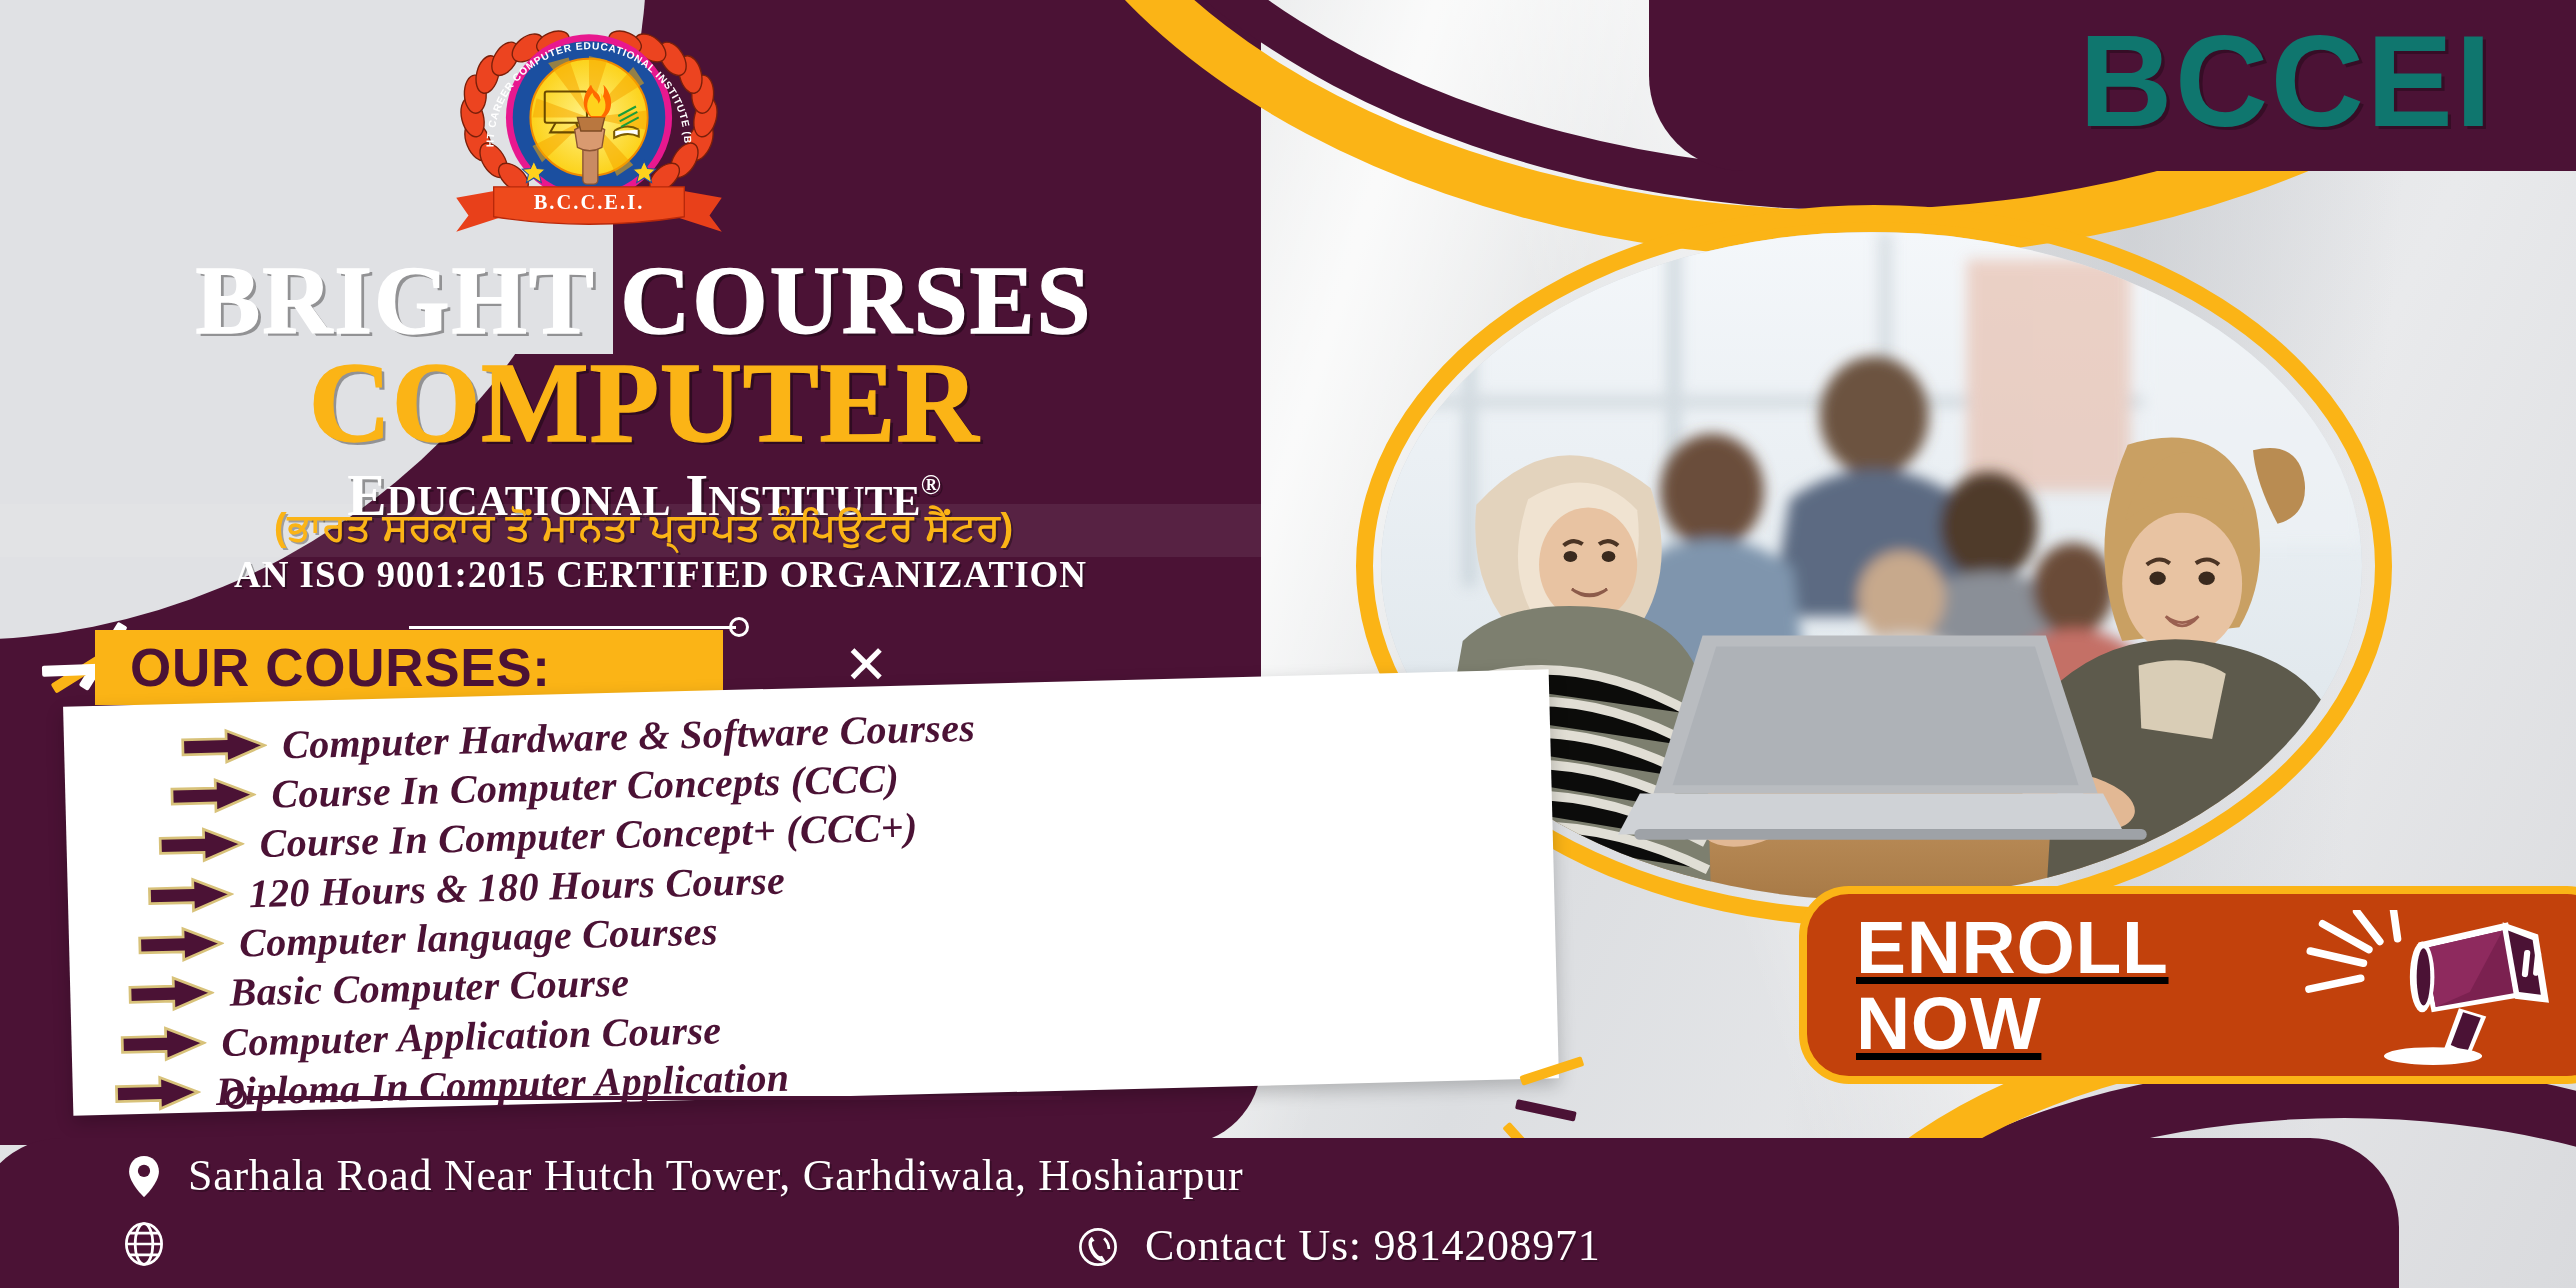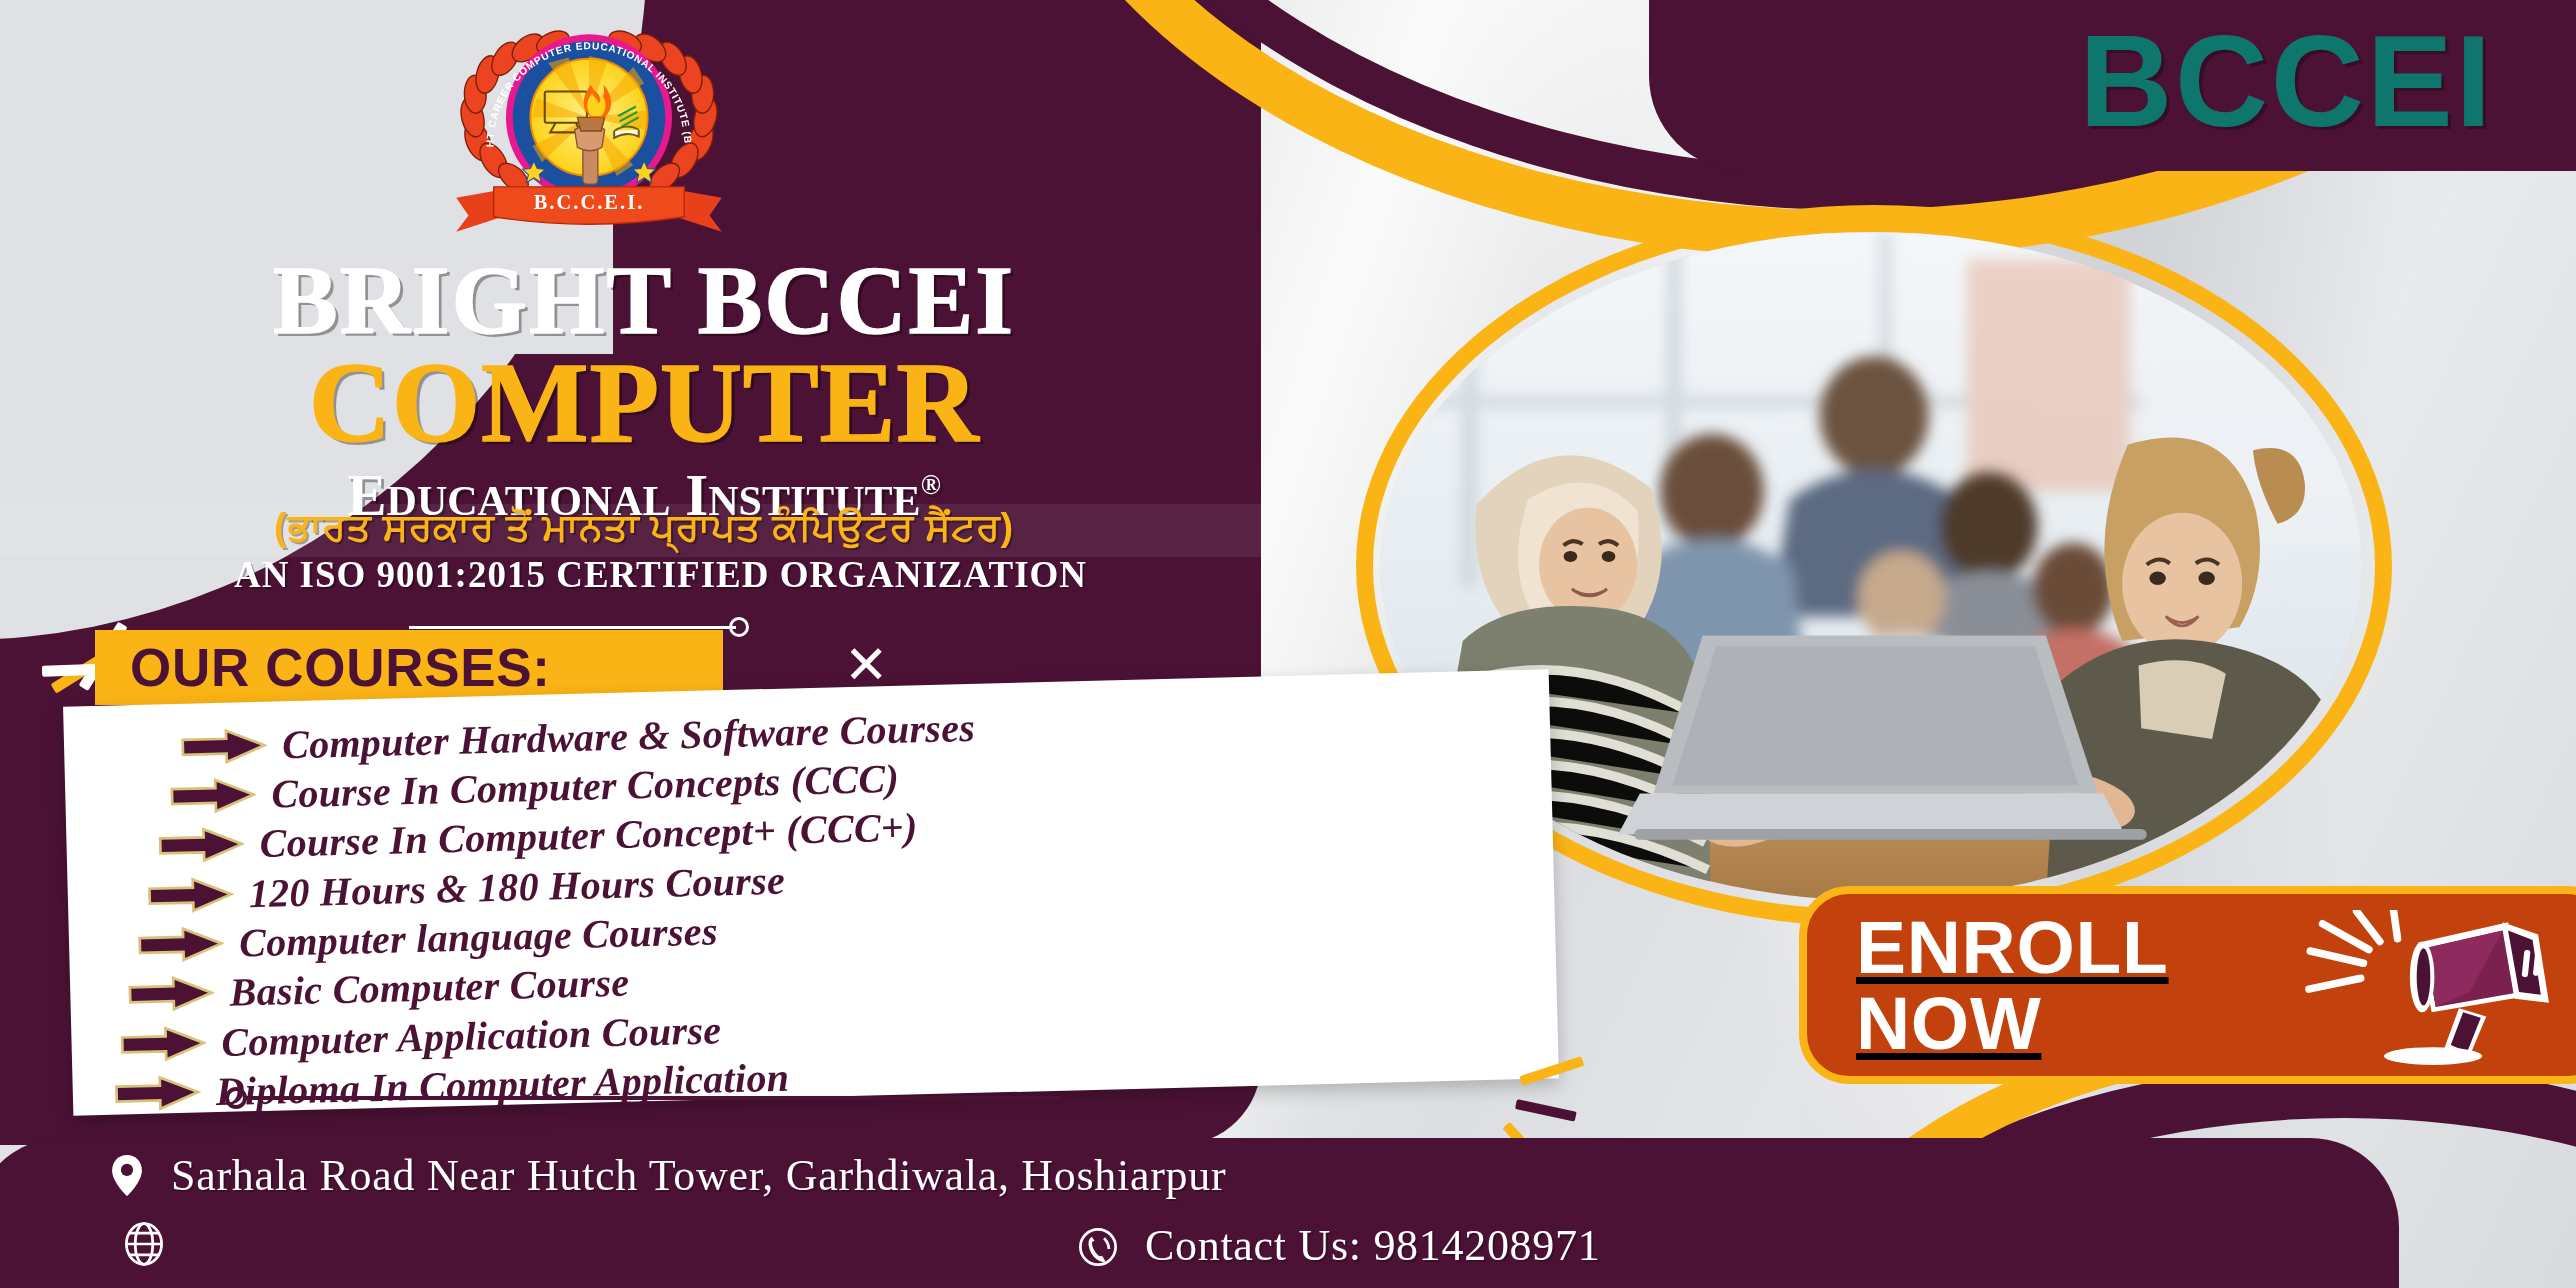--- a/index.html
+++ b/index.html
@@ -205,21 +205,21 @@
   .b1{width:65px;background:#fbb416;left:35px;top:5.5px;transform:rotate(-18deg);}
   .b2{width:61px;background:#4b1235;left:30px;top:29px;transform:rotate(12deg);}
   .b3{width:56px;background:#fbb416;left:20.4px;top:50px;transform:rotate(48deg);}
 
   
   .footer{
     position:absolute;left:-27px;bottom:-20.4px;width:2426px;height:170px;
     background:#4b1235;border-top-left-radius:89px;border-top-right-radius:89px;
   }
   .footer-line1{
-    position:absolute;left:106px;top:1150px;display:flex;align-items:center;gap:23px;
+    position:absolute;left:123px;top:1150px;display:flex;align-items:flex-end;gap:23px;
   }
   .footer-line2{
     position:absolute;left:123px;top:1220px;display:flex;align-items:center;gap:23px;
   }
   .footer-line2b{
     position:absolute;left:1077px;top:1220px;display:flex;align-items:flex-end;gap:26px;
   }
   .f-text{
     font-family:"Liberation Serif", serif;color:#ffffff;font-size:44px;font-weight:400;
     letter-spacing:0.7px;text-shadow:2px 2px 0 rgba(0,0,0,.25);white-space:nowrap;
@@ -326,21 +326,21 @@
       </text>
 
       <path d="M40 268 l68 -12 v40 l-68 22 l18 -24 Z" fill="#e8401a"></path>
       <path d="M430 268 l-68 -12 v40 l68 22 l-18 -24 Z" fill="#e8401a"></path>
       <path d="M95 252 h280 v44 q-140 22 -280 0 Z" fill="#ee4a1c" stroke="#b8280a" stroke-width="2"></path>
       <text x="235" y="285" text-anchor="middle" font-family="Liberation Serif, serif" font-size="30" font-weight="700" fill="#ffffff" letter-spacing="3">B.C.C.E.I.</text>
     </svg>
   </div>
 
   <div class="headline">
-    <div class="h-bright">BRIGHT BCCEI</div>
+    <div class="h-bright">BRIGHT COURSES</div>
     <div class="h-computer">COMPUTER</div>
     <div class="h-institute">
       <span>E</span><span class="small">DUCATIONAL</span>
       <span>I</span><span class="small">NSTITUTE</span><span class="reg">®</span>
     </div>
   </div>
 
   <div class="pb-strip"></div>
   <div class="pb-text">(ਭਾਰਤ ਸਰਕਾਰ ਤੋਂ ਮਾਨਤਾ ਪ੍ਰਾਪਤ ਕੰਪਿਉਟਰ ਸੈਂਟਰ)</div>
   <div class="iso-text">AN ISO 9001:2015 CERTIFIED ORGANIZATION</div>

